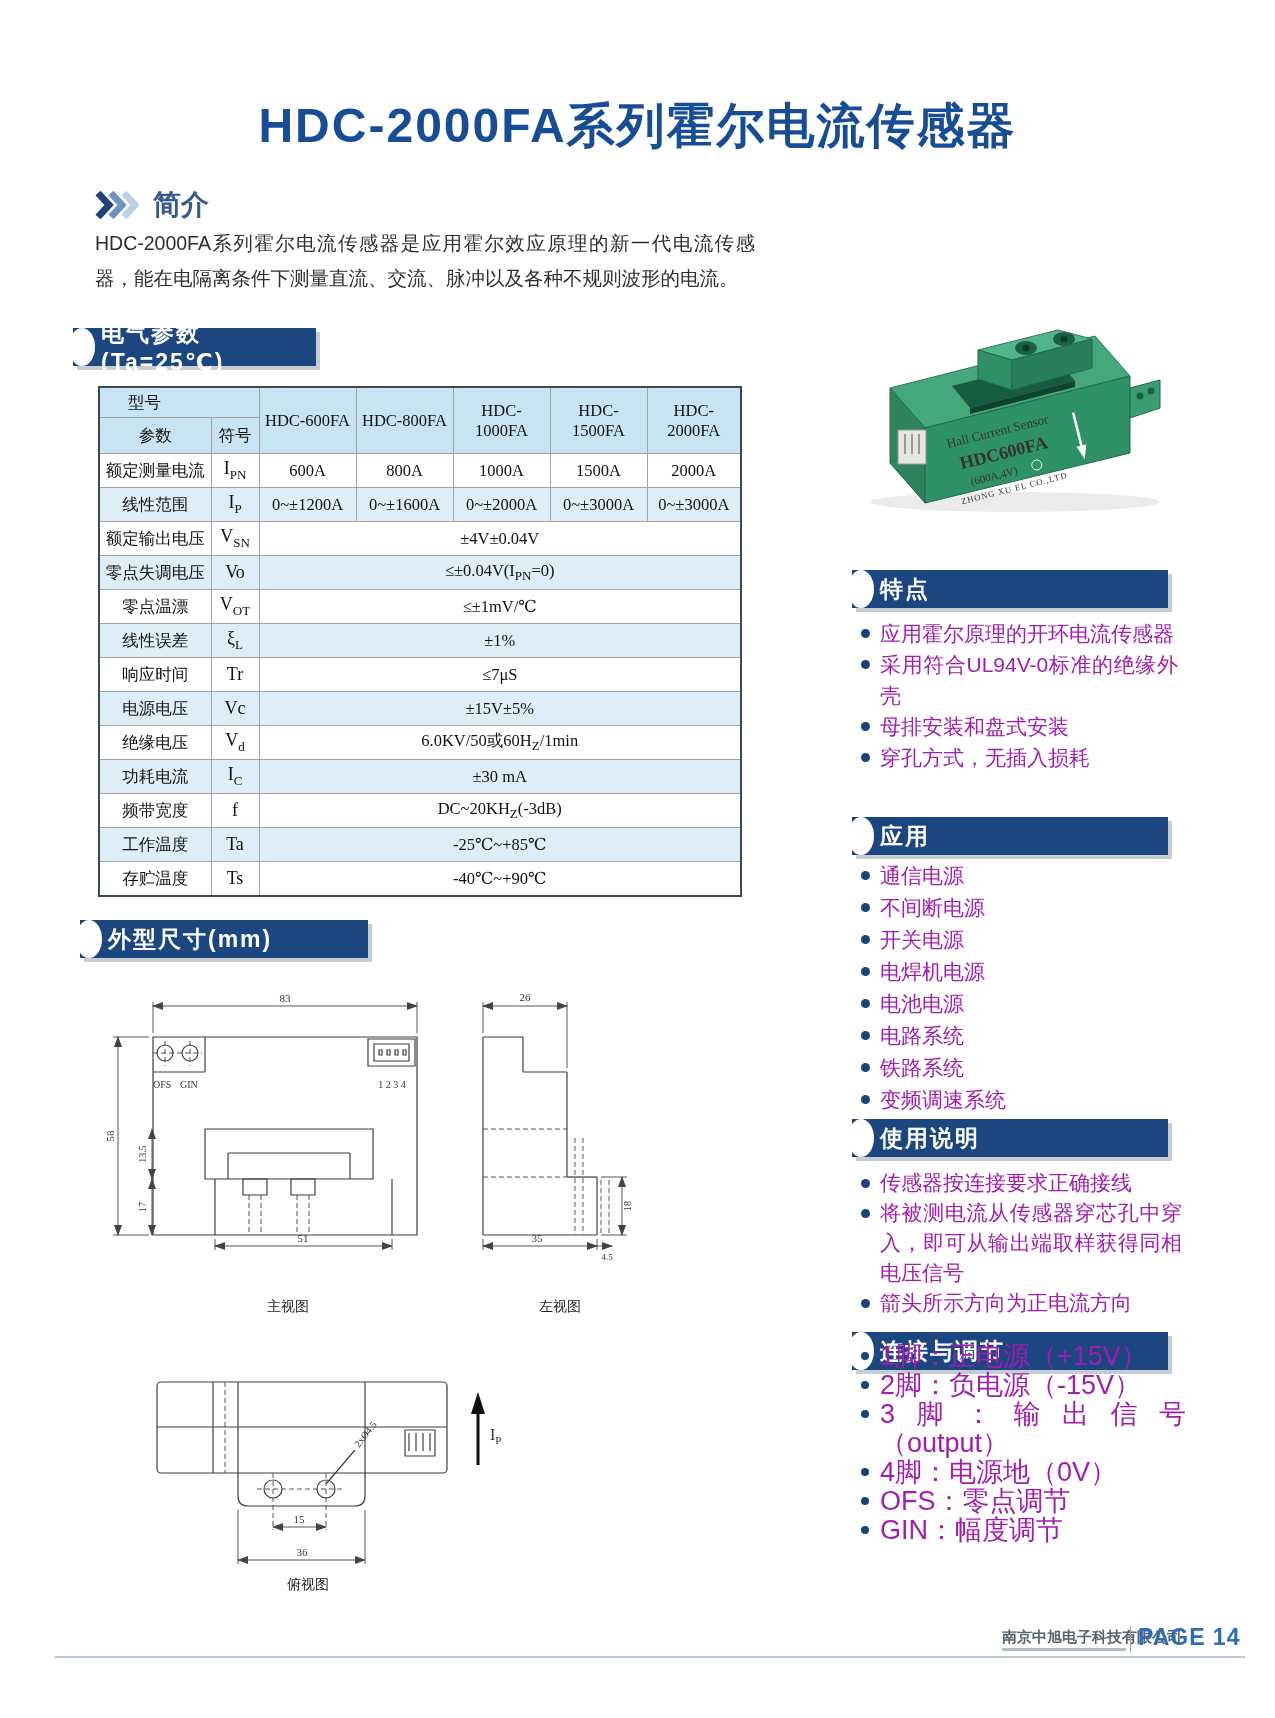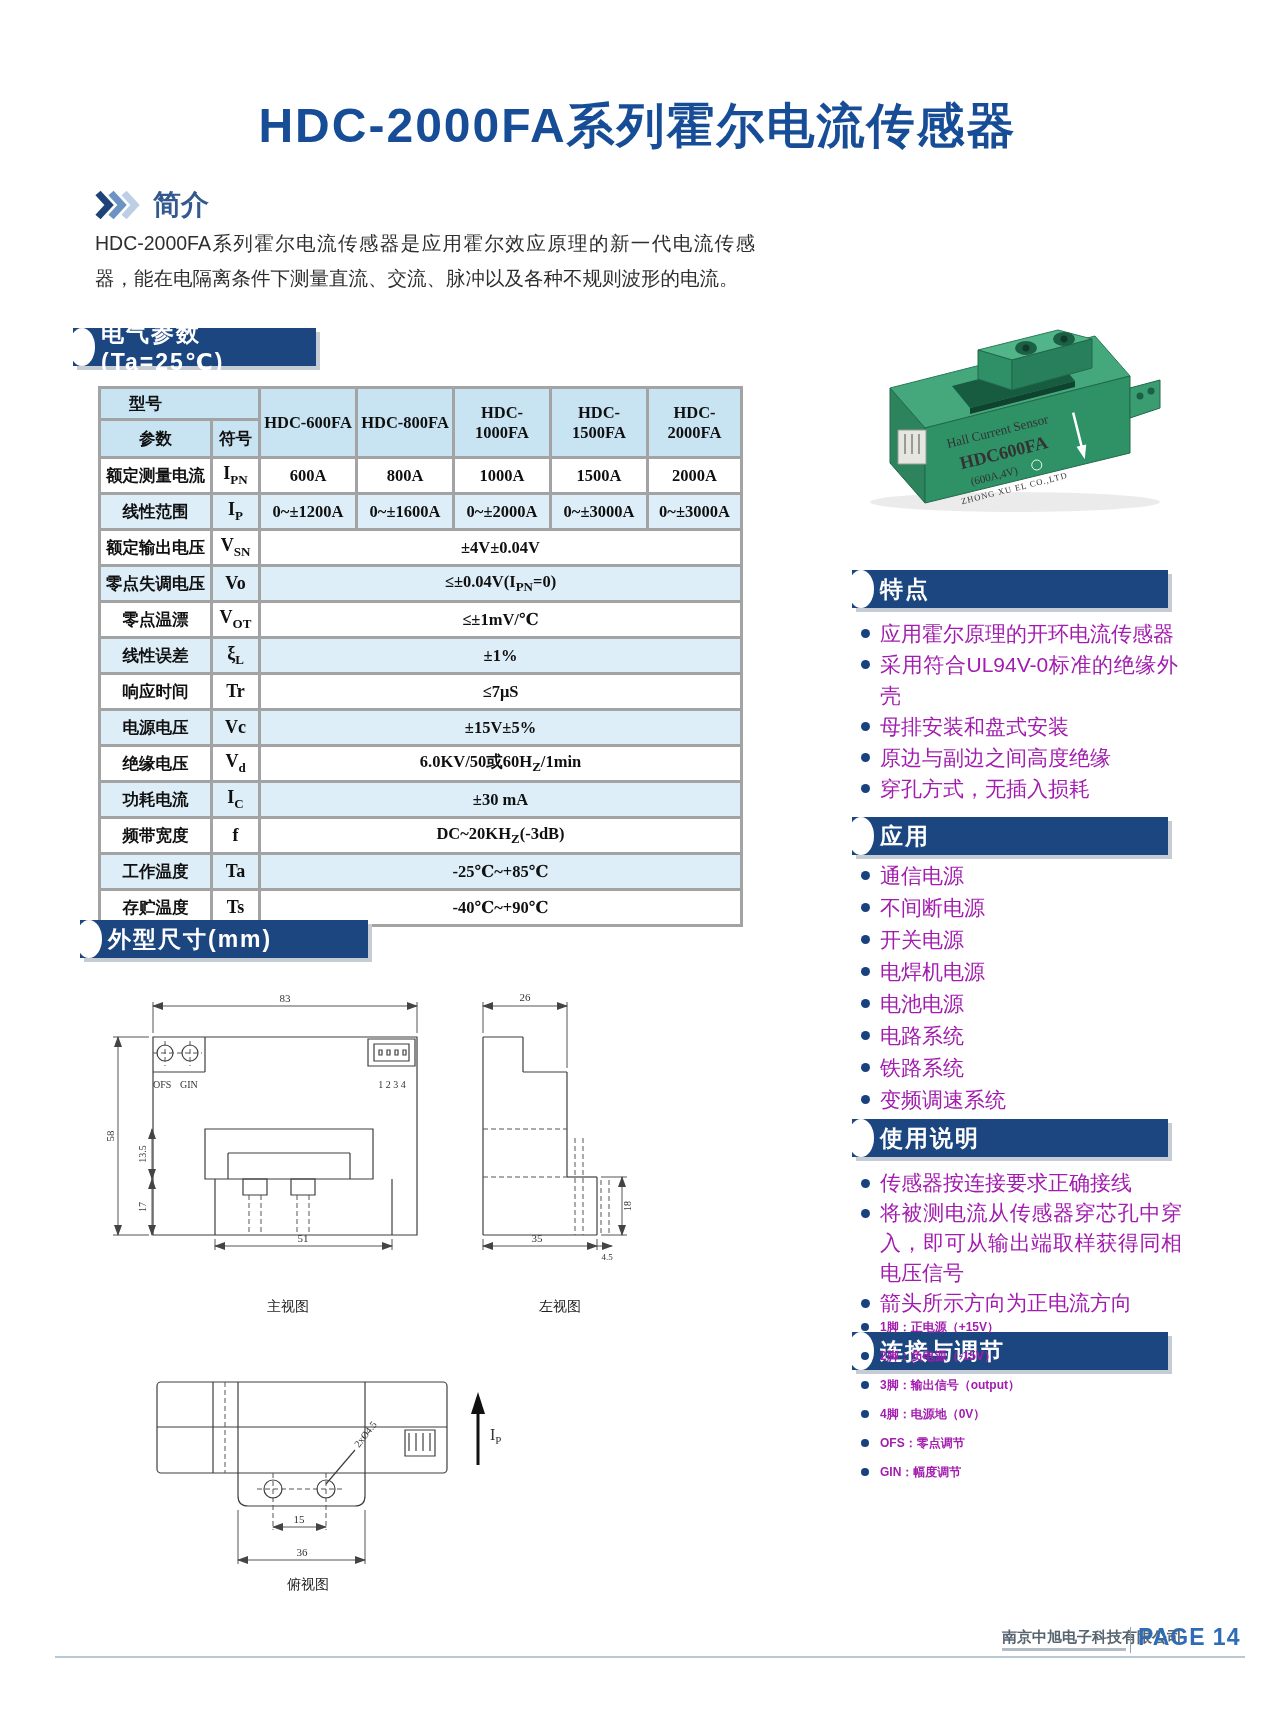--- a/index.html
+++ b/index.html
@@ -20,37 +20,37 @@
   .elec-banner{left:73px;top:328px;width:243px;}
   .dim-banner{left:80px;top:913px;width:288px;margin-top:7px;}
   .feat-banner{left:852px;top:570px;width:316px;}
   .app-banner{left:852px;top:817px;width:316px;}
   .usage-banner{left:852px;top:1119px;width:316px;}
   .conn-banner{left:852px;top:1332px;width:316px;}
   
   .spec-table{position:absolute;left:98px;top:386px;width:642px;border-collapse:collapse;
         table-layout:fixed;font-family:"Liberation Serif","DejaVu Serif",serif;font-size:16.5px;
         color:#101010;border:2px solid #3c4852;}
-  .spec-table td{border:3px solid #a3a3a3;text-align:center;padding:0 2px;height:33px;overflow:hidden;font-weight:bold;}
+  .spec-table td{border:1px solid #a3a3a3;text-align:center;padding:0 2px;height:33px;overflow:hidden;}
   .spec-table td.hd{background:#c8e4f3;}
   .spec-table tr.stripe td{background:#ddeef8;}
   .spec-table td.c-top{text-align:left;padding-left:28px;height:29px;}
   .spec-table td.hc{height:35px;}
   .spec-table .zh{font-family:"Liberation Sans","DejaVu Sans",sans-serif;font-size:16.5px;}
   .spec-table .sym{font-size:18px;}
   .spec-table sub{font-size:13px;}
   
   .blist{position:absolute;list-style:none;margin:0;padding:0;color:#a21caf;}
   .blist li{position:relative;padding-left:24px;text-align:justify;}
   .blist li::before{content:"";position:absolute;left:5px;top:11px;width:9px;height:9px;
         border-radius:50%;background:#17427e;}
   .feat-list{left:856px;top:618px;width:322px;font-size:21px;line-height:31px;}
   .app-list{left:856px;top:860px;width:322px;font-size:21px;line-height:32px;}
   .usage-list{left:856px;top:1168px;width:326px;font-size:21px;line-height:30px;}
-  .conn-list{left:856px;top:1313px;width:330px;font-size:12px;line-height:29px;font-weight:bold;}
+  .conn-list{left:856px;top:1342px;width:330px;font-size:27px;line-height:29px;}
   .conn-list li::before{top:10px;width:8px;height:8px;}
   
   .drawing{position:absolute;}
   .drawing line,.drawing rect,.drawing path,.drawing circle,.drawing polyline{vector-effect:non-scaling-stroke;}
   .view-label{position:absolute;font-family:"Liberation Serif","DejaVu Serif",serif;
         font-size:14px;color:#222;width:140px;text-align:center;}
   svg text{font-family:"Liberation Serif","DejaVu Serif",serif;fill:#333;}
   
   .footer-company{position:absolute;left:1002px;top:1628px;font-size:15px;font-weight:bold;color:#57636e;}
   .footer-sub{position:absolute;left:1002px;top:1648px;width:124px;height:3px;background:#b3bcc4;}
@@ -219,21 +219,20 @@
     </g>
   </svg>
 
   <div class="sec-banner feat-banner">
     <span>特点</span>
   </div>
   <ul class="blist feat-list">
       <li>应用霍尔原理的开环电流传感器</li>
       <li>采用符合UL94V-0标准的绝缘外壳</li>
       <li>母排安装和盘式安装</li>
-      <li>原边与副边之间高度绝缘</li>
       <li>穿孔方式，无插入损耗</li>
     </ul>
 
   <div class="sec-banner app-banner">
     <span>应用</span>
   </div>
   <ul class="blist app-list">
       <li>通信电源</li>
       <li>不间断电源</li>
       <li>开关电源</li>

